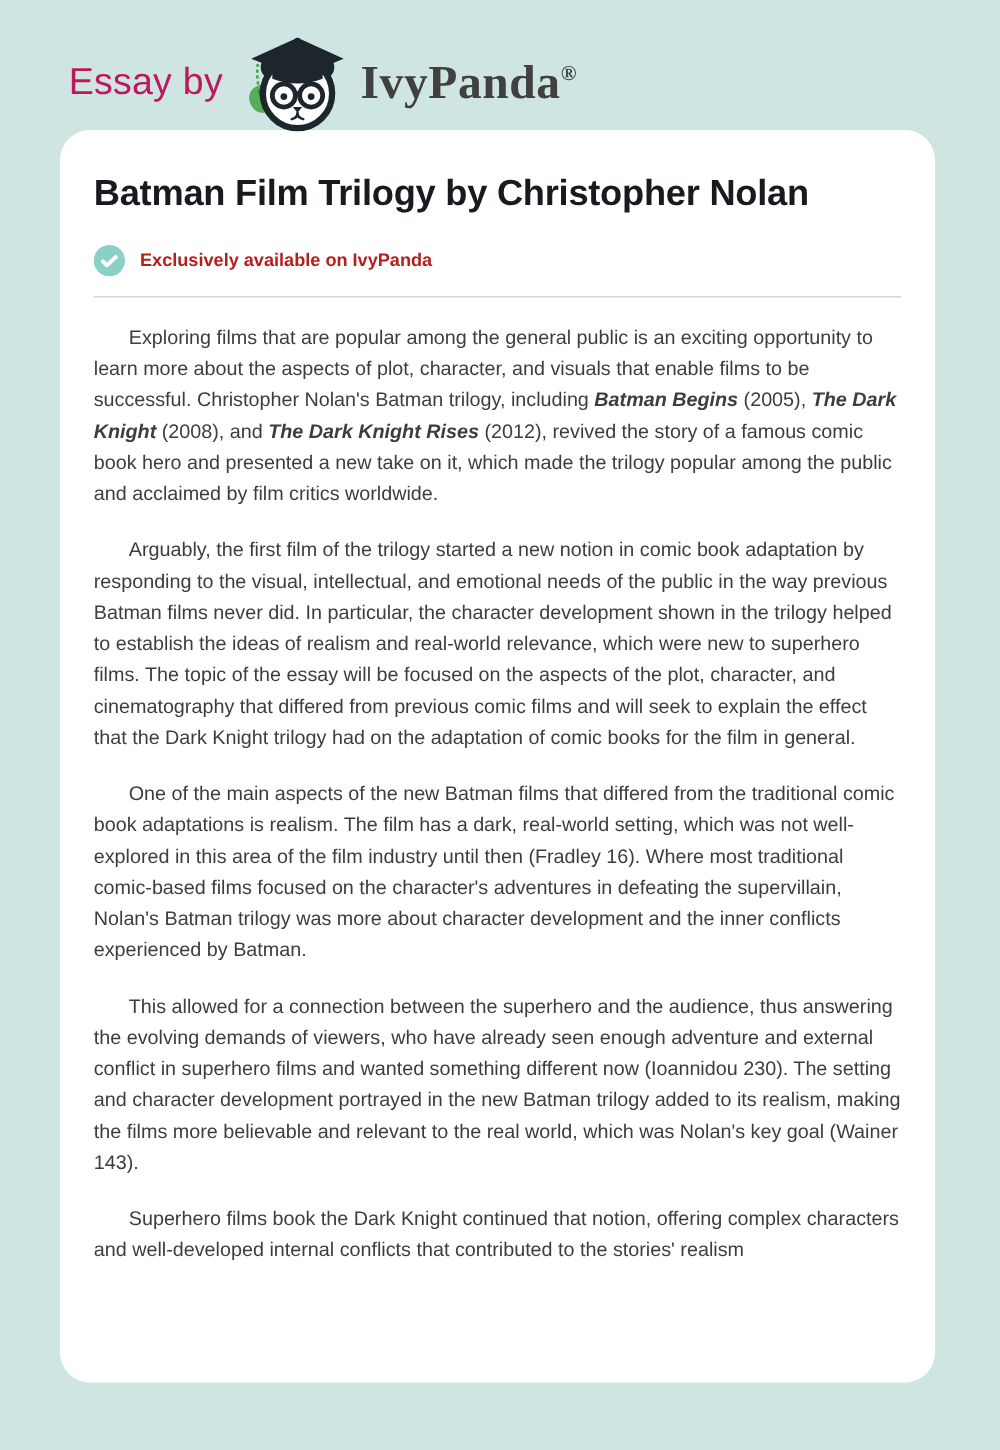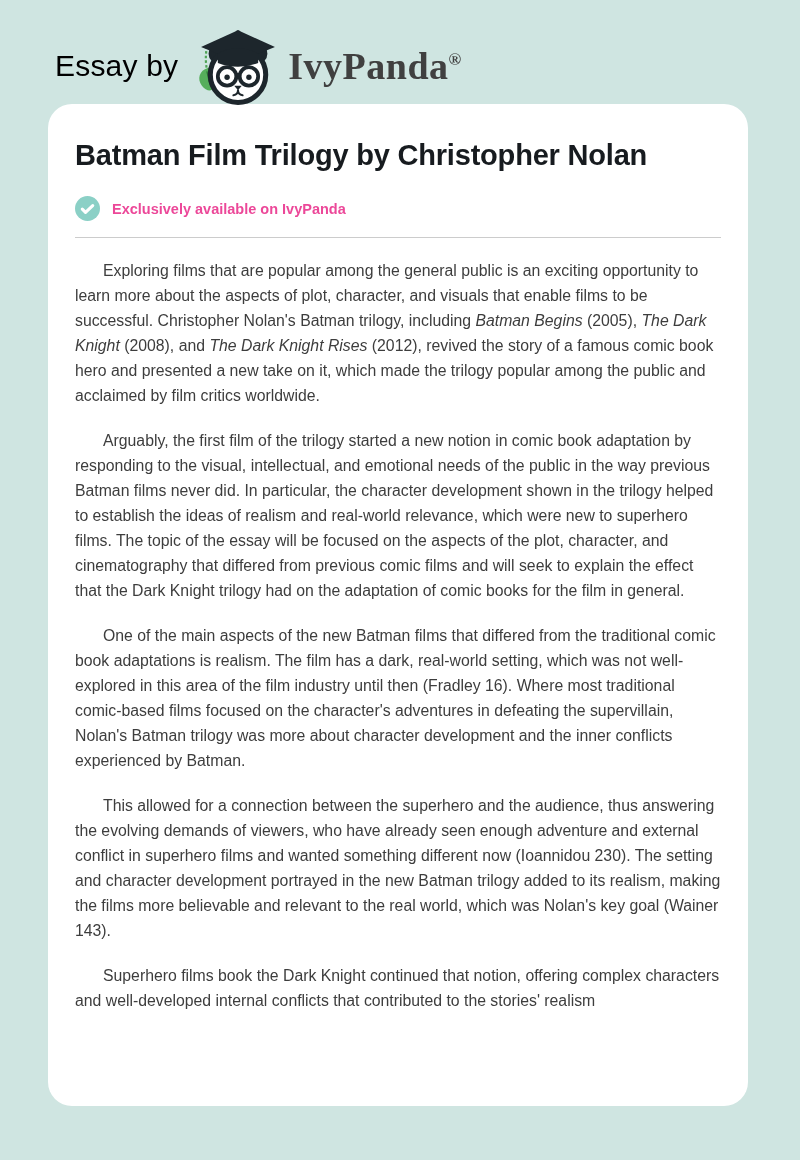--- a/index.html
+++ b/index.html
@@ -5,21 +5,21 @@
   html, body { margin: 0; padding: 0; }
   body {
     width: 800px; height: 1160px; overflow: hidden;
     background: #cfe5e1;
     font-family: "Liberation Sans", sans-serif;
   }
   .header {
     display: flex; align-items: center;
     padding: 28px 0 0 55px; height: 104px; box-sizing: border-box;
   }
-  .essay-by { font-size: 30px; color: #000000; margin-right: 18px; letter-spacing: 0.2px; }
+  .essay-by { font-size: 30px; color: #be185d; margin-right: 18px; letter-spacing: 0.2px; }
   .logo-wrap { width: 84px; height: 84px; margin-top: 4px; }
   .logo-wrap svg { width: 84px; height: 84px; display: block; }
   .brand {
     font-family: "Liberation Serif", serif; font-weight: 700;
     font-size: 38px; color: #404040; margin-left: 8px; letter-spacing: 0.5px;
   }
   .brand sup { font-size: 17px; font-weight: 700; vertical-align: super; }
   .card {
     width: 700px; height: 1002px; margin-left: 48px;
     background: #ffffff; border-radius: 24px;
@@ -27,27 +27,27 @@
     overflow: hidden;
   }
   .card-title {
     margin: 0 0 20px 0;
     font-size: 29px; font-weight: 700; color: #171b1f;
     line-height: 42px; letter-spacing: -0.2px;
   }
   .badge-row { display: flex; align-items: center; margin: 0 0 16px 0; }
   .check-circle { width: 25px; height: 25px; margin-right: 12px; flex: 0 0 auto; }
   .check-circle svg { width: 25px; height: 25px; display: block; }
-  .badge-label { font-size: 14.5px; font-weight: 700; color: #ec4899; }
+  .badge-label { font-size: 14.5px; font-weight: 700; color: #b91c1c; }
   .divider { border: none; border-top: 1px solid #cccccc; margin: 0; }
   .essay-body p {
     font-size: 15.8px; line-height: 25px; color: #3d3d3d;
     text-indent: 28px; margin: 20px 0; text-align: left;
   }
-  .essay-body p em { font-style: italic; }
+  .essay-body p em { font-style: italic; font-weight: bold; }
 </style>
 </head>
 <body>
 
 <div class="header">
   <span class="essay-by">Essay by</span>
   <span class="logo-wrap">
     <svg viewBox="0 0 100 100" aria-hidden="true">
 
       <path d="M13 24 q-3 18 1 32" stroke="#4fa455" stroke-width="2.6" fill="none" stroke-dasharray="3 2.6"></path>

